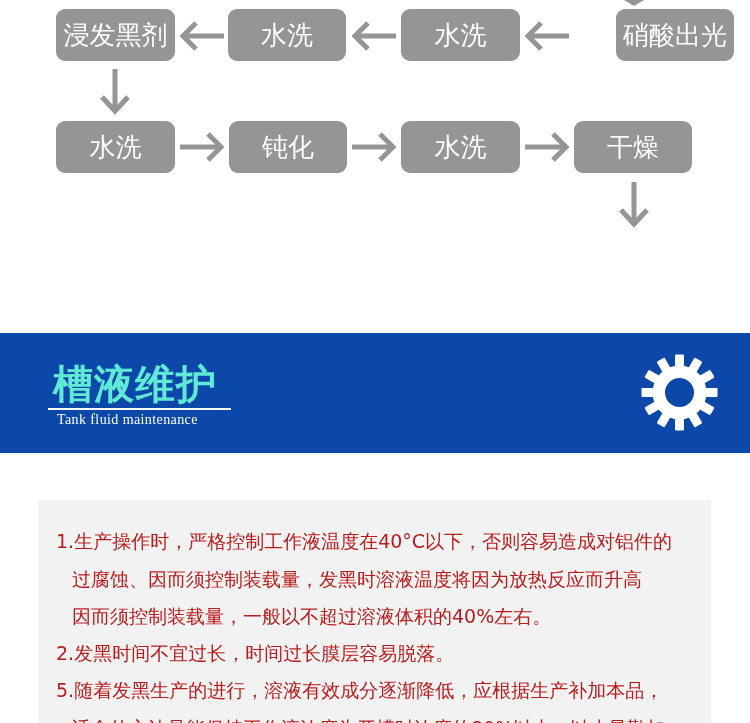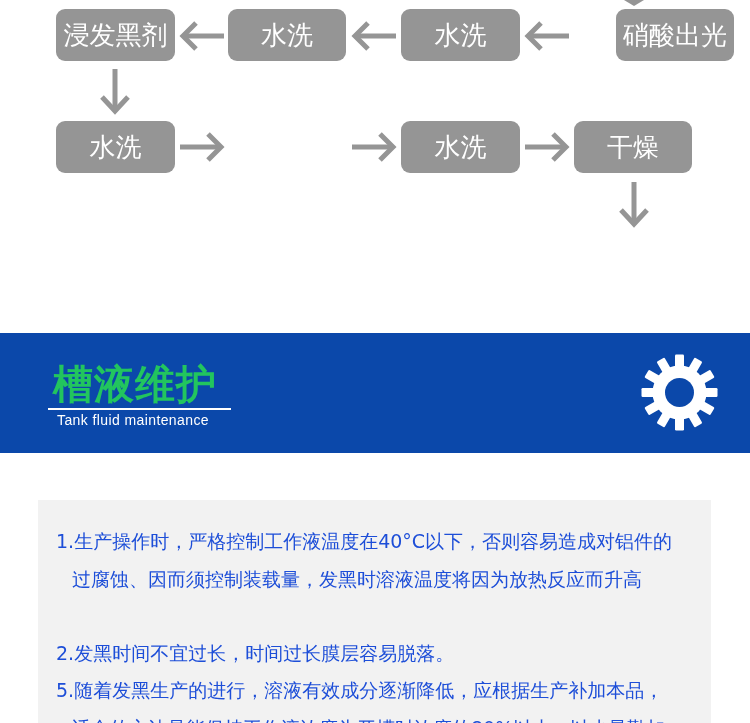--- a/index.html
+++ b/index.html
@@ -11,37 +11,37 @@
     position: absolute; background: #959595; color: #ffffff; border-radius: 9px;
     display: flex; align-items: center; justify-content: center;
     font-size: 26px; letter-spacing: 0px; white-space: nowrap;
     font-family: "DejaVu Sans", sans-serif;
   }
   .arrow { position: absolute; }
   .arrow svg { display: block; }
 
   .banner { position: absolute; left: 0; top: 333px; width: 750px; height: 120px; background: #0b48aa; }
   .banner-title {
-    position: absolute; left: 53px; top: 24px; color: #22c55e;
+    position: absolute; left: 53px; top: 24px; color: #5eead4;
     font-size: 40px; font-weight: bold; letter-spacing: 1px;
     font-family: "DejaVu Sans", sans-serif;
   }
   .banner-line { position: absolute; left: 48px; top: 75px; width: 183px; height: 2px; background: #ffffff; }
   .banner-sub {
     position: absolute; left: 57px; top: 79px; color: #ffffff; font-size: 14px;
-    letter-spacing: 0.4px; font-family: Liberation Sans, sans-serif;
+    letter-spacing: 0.4px; font-family: Liberation Serif, serif;
   }
   .gear { position: absolute; left: 641px; top: 21px; width: 77px; height: 77px; }
 
   .content {
     position: absolute; left: 38px; top: 500px; width: 673px; height: 223px;
     background: #f2f2f2;
   }
   .para {
-    position: absolute; left: 18px; width: 650px; color: #1d4ed8; font-size: 19px;
+    position: absolute; left: 18px; width: 650px; color: #b91c1c; font-size: 19px;
     line-height: 37.5px; font-family: "DejaVu Sans", sans-serif;
   }
   .para .line { display: block; white-space: nowrap; }
   .para .indent { padding-left: 16px; }
 </style>
 </head>
 <body>
 
 <div class="flow">
 
@@ -91,20 +91,23 @@
 
   <div class="box" style="left:56px; top:121px; width:119px; height:52px;">
     <span>水洗</span>
   </div>
   <div class="arrow" style="left:178px; top:131px;">
     <svg width="48" height="32" viewBox="0 0 48 32">
         <line x1="2" y1="16" x2="42" y2="16" stroke="#959595" stroke-width="5"></line>
         <polyline points="30,3 43,16 30,29" fill="none" stroke="#959595" stroke-width="5"></polyline>
       </svg>
   </div>
+  <div class="box" style="left:229px; top:121px; width:118px; height:52px;">
+    <span>钝化</span>
+  </div>
   <div class="arrow" style="left:350px; top:131px;">
     <svg width="48" height="32" viewBox="0 0 48 32">
         <line x1="2" y1="16" x2="42" y2="16" stroke="#959595" stroke-width="5"></line>
         <polyline points="30,3 43,16 30,29" fill="none" stroke="#959595" stroke-width="5"></polyline>
       </svg>
   </div>
   <div class="box" style="left:401px; top:121px; width:119px; height:52px;">
     <span>水洗</span>
   </div>
   <div class="arrow" style="left:523px; top:131px;">
@@ -151,20 +154,21 @@
         <circle cx="0" cy="0" r="14.5" fill="#0b48aa"></circle>
       </g>
     </svg>
   </div>
 </div>
 
 <div class="content">
   <div class="para" style="top:23px;">
     <span class="line">1.生产操作时，严格控制工作液温度在40°C以下，否则容易造成对铝件的</span>
     <span class="line indent">过腐蚀、因而须控制装载量，发黑时溶液温度将因为放热反应而升高</span>
+    <span class="line indent">因而须控制装载量，一般以不超过溶液体积的40%左右。</span>
   </div>
   <div class="para" style="top:135px;">
     <span class="line">2.发黑时间不宜过长，时间过长膜层容易脱落。</span>
   </div>
   <div class="para" style="top:172px;">
     <span class="line">5.随着发黑生产的进行，溶液有效成分逐渐降低，应根据生产补加本品，</span>
     <span class="line indent">适合的方法是能保持工作液浓度为开槽时浓度的80%以上，以少量勤加</span>
   </div>
 </div>
 

